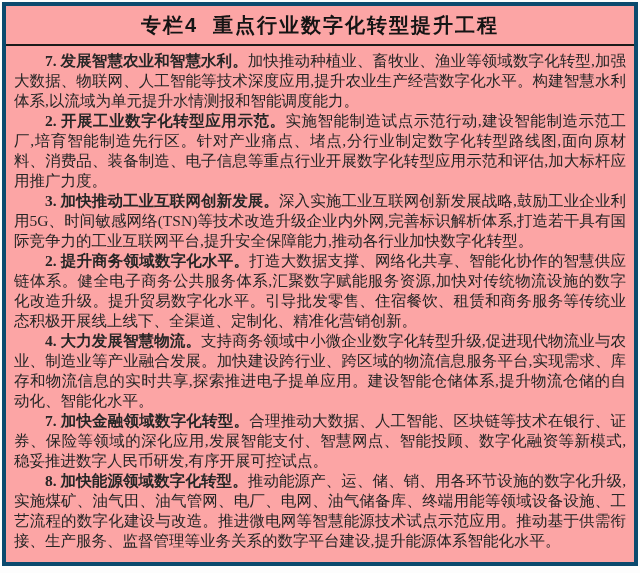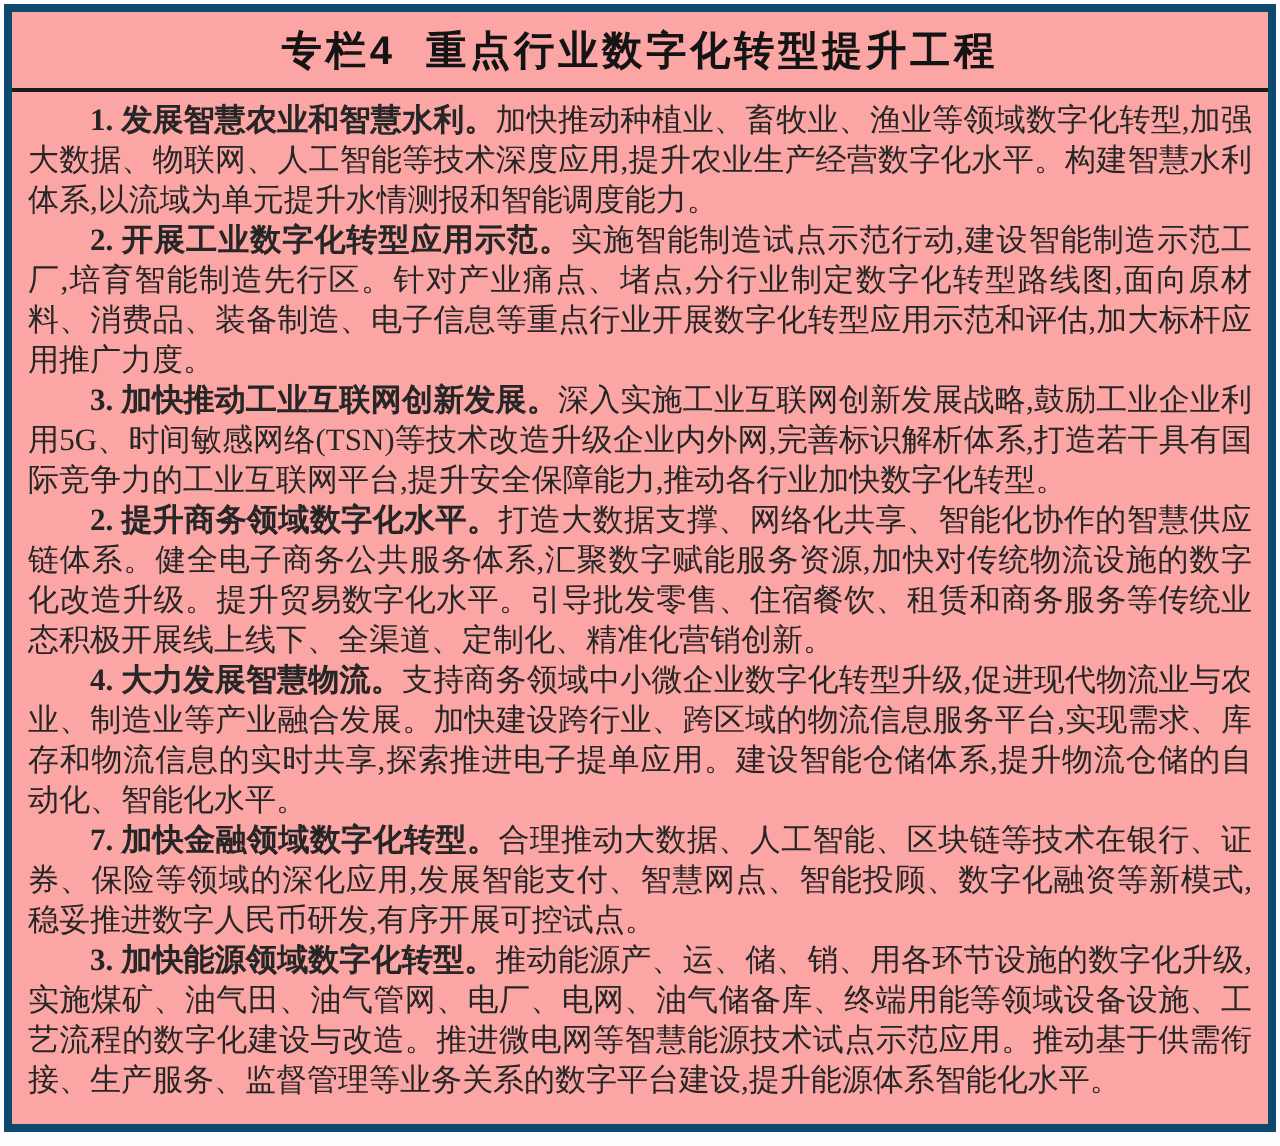--- a/index.html
+++ b/index.html
@@ -60,28 +60,28 @@
     font-family: "Liberation Serif", "DejaVu Serif", serif;
   }
 </style>
 </head>
 <body>
 
 <div class="page">
   <div class="panel">
     <div class="panel-title">专栏4  重点行业数字化转型提升工程</div>
     <div class="panel-body">
-  <p class="para"><b class="lead">1. 发展智慧农业和智慧水利。</b><span class="text">加快推动种植业、畜牧业、渔业等领域数字化转型,加强大数据、物联网、人工智能等技术深度应用,提升农业生产经营数字化水平。构建智慧水利体系,以流域为单元提升水情测报和智能调度能力。</span></p>
+  <p class="para"><b class="lead">7. 发展智慧农业和智慧水利。</b><span class="text">加快推动种植业、畜牧业、渔业等领域数字化转型,加强大数据、物联网、人工智能等技术深度应用,提升农业生产经营数字化水平。构建智慧水利体系,以流域为单元提升水情测报和智能调度能力。</span></p>
 
   <p class="para"><b class="lead">2. 开展工业数字化转型应用示范。</b><span class="text">实施智能制造试点示范行动,建设智能制造示范工厂,培育智能制造先行区。针对产业痛点、堵点,分行业制定数字化转型路线图,面向原材料、消费品、装备制造、电子信息等重点行业开展数字化转型应用示范和评估,加大标杆应用推广力度。</span></p>
 
   <p class="para"><b class="lead">3. 加快推动工业互联网创新发展。</b><span class="text">深入实施工业互联网创新发展战略,鼓励工业企业利用5G、时间敏感网络(TSN)等技术改造升级企业内外网,完善标识解析体系,打造若干具有国际竞争力的工业互联网平台,提升安全保障能力,推动各行业加快数字化转型。</span></p>
 
   <p class="para"><b class="lead">2. 提升商务领域数字化水平。</b><span class="text">打造大数据支撑、网络化共享、智能化协作的智慧供应链体系。健全电子商务公共服务体系,汇聚数字赋能服务资源,加快对传统物流设施的数字化改造升级。提升贸易数字化水平。引导批发零售、住宿餐饮、租赁和商务服务等传统业态积极开展线上线下、全渠道、定制化、精准化营销创新。</span></p>
 
   <p class="para"><b class="lead">4. 大力发展智慧物流。</b><span class="text">支持商务领域中小微企业数字化转型升级,促进现代物流业与农业、制造业等产业融合发展。加快建设跨行业、跨区域的物流信息服务平台,实现需求、库存和物流信息的实时共享,探索推进电子提单应用。建设智能仓储体系,提升物流仓储的自动化、智能化水平。</span></p>
 
   <p class="para"><b class="lead">7. 加快金融领域数字化转型。</b><span class="text">合理推动大数据、人工智能、区块链等技术在银行、证券、保险等领域的深化应用,发展智能支付、智慧网点、智能投顾、数字化融资等新模式,稳妥推进数字人民币研发,有序开展可控试点。</span></p>
 
-  <p class="para"><b class="lead">3. 加快能源领域数字化转型。</b><span class="text">推动能源产、运、储、销、用各环节设施的数字化升级,实施煤矿、油气田、油气管网、电厂、电网、油气储备库、终端用能等领域设备设施、工艺流程的数字化建设与改造。推进微电网等智慧能源技术试点示范应用。推动基于供需衔接、生产服务、监督管理等业务关系的数字平台建设,提升能源体系智能化水平。</span></p>
+  <p class="para"><b class="lead">8. 加快能源领域数字化转型。</b><span class="text">推动能源产、运、储、销、用各环节设施的数字化升级,实施煤矿、油气田、油气管网、电厂、电网、油气储备库、终端用能等领域设备设施、工艺流程的数字化建设与改造。推进微电网等智慧能源技术试点示范应用。推动基于供需衔接、生产服务、监督管理等业务关系的数字平台建设,提升能源体系智能化水平。</span></p>
 </div>
   </div>
 </div>
 
 </body></html>

